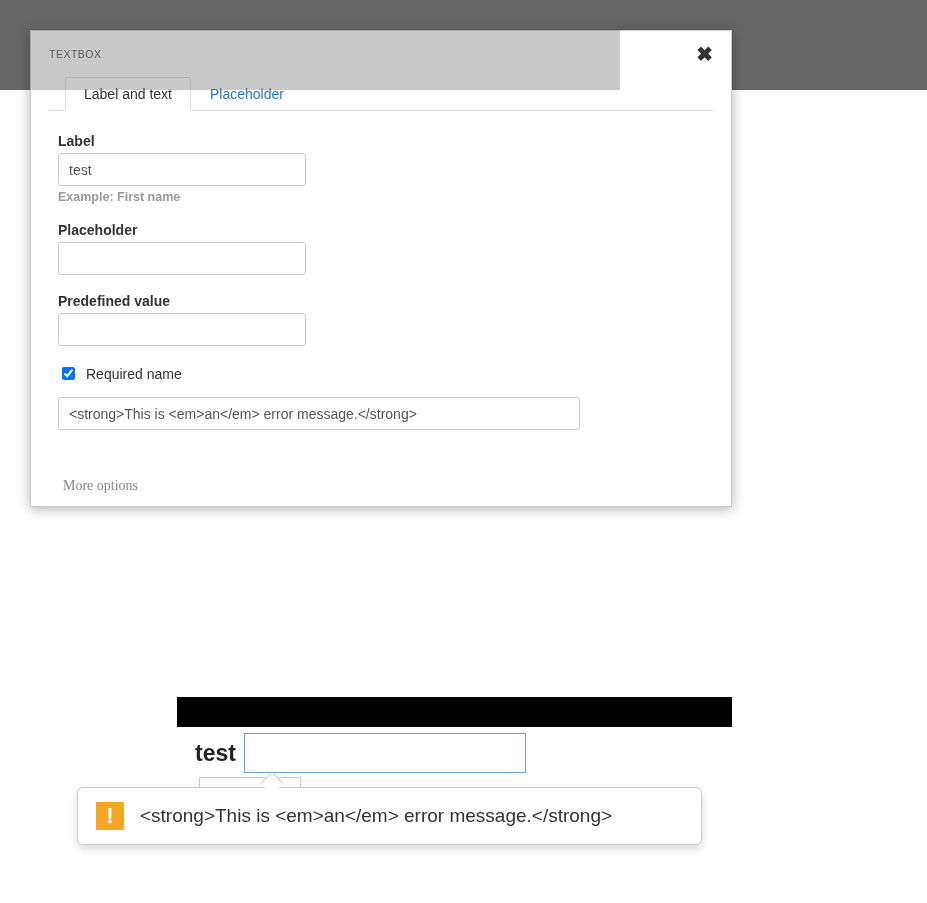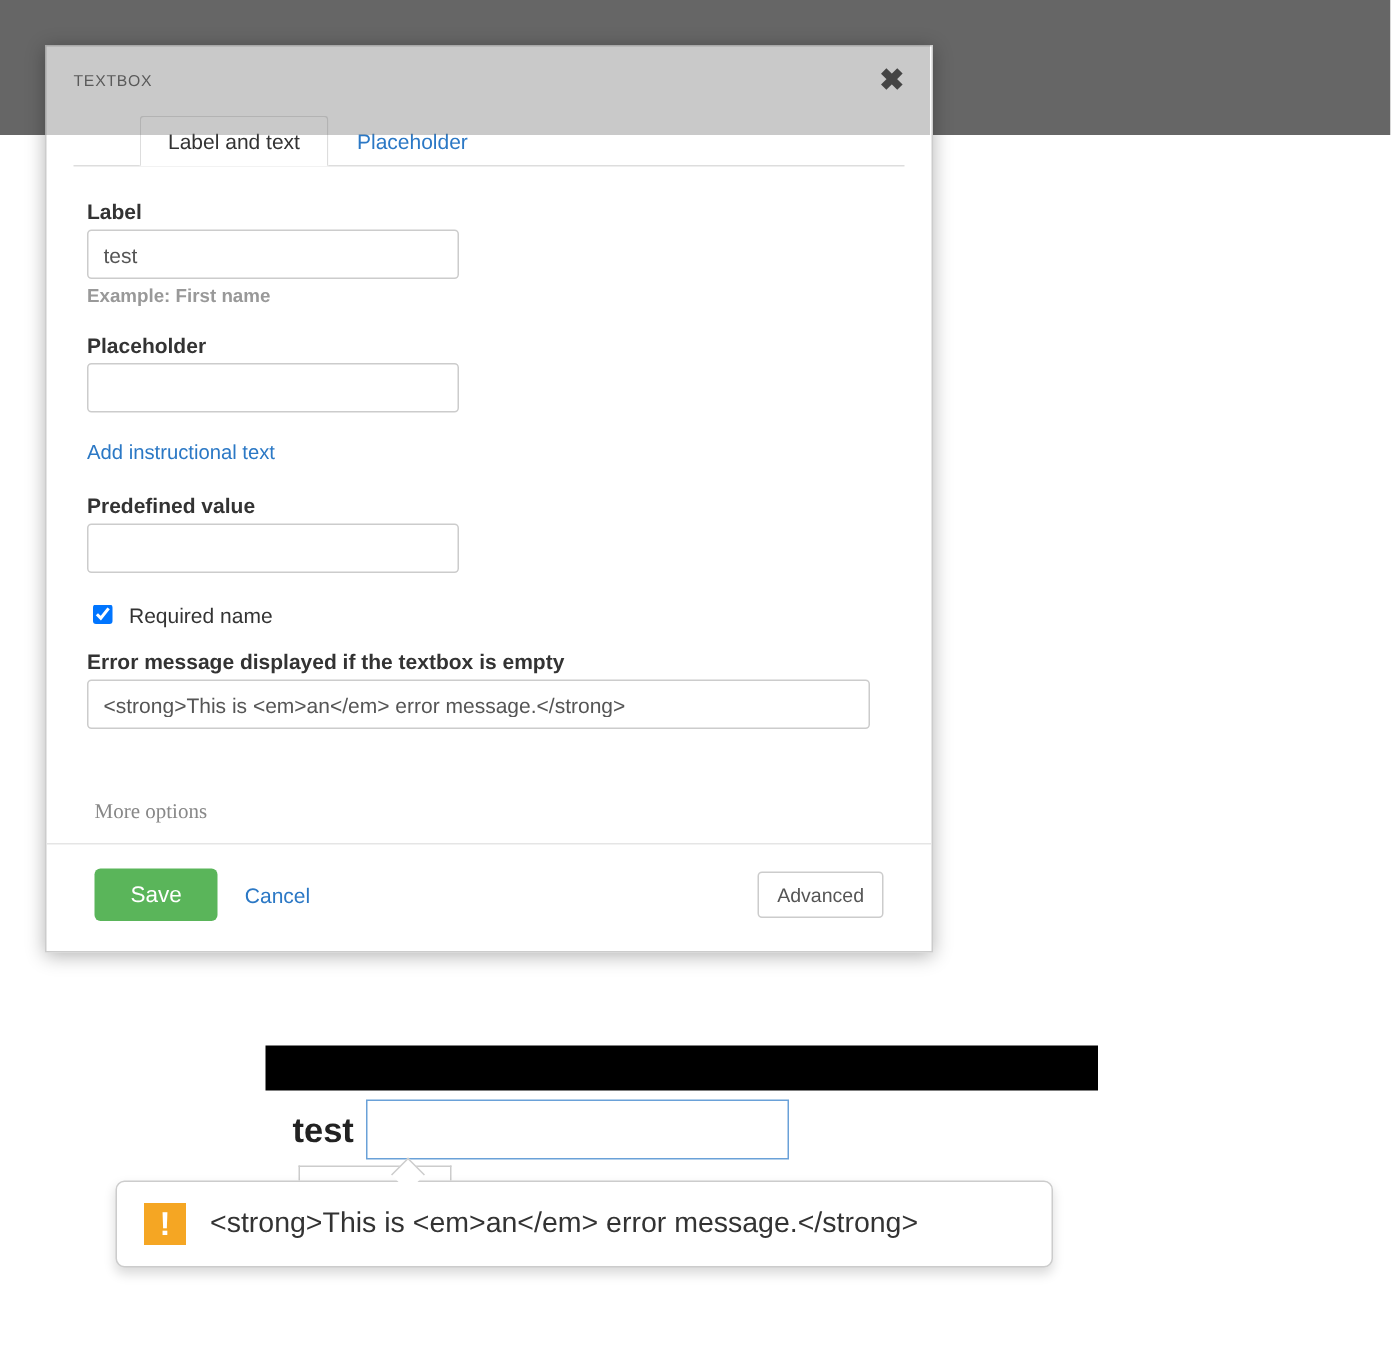--- a/index.html
+++ b/index.html
@@ -11,21 +11,21 @@
     }
     .backdrop {
       background: #666;
       height: 90px;
       width: 100%;
     }
     .modal {
       position: absolute;
       left: 30px;
       top: 30px;
-      width: 592px;
+      width: 702px;
       background: #fff;
       border: 1px solid #ccc;
       box-shadow: 0 2px 12px rgba(0,0,0,0.3);
     }
     .modal-overlay-top {
       position: absolute;
       left:30px; top:30px;
       width: 590px;
       height: 60px;
       background: rgba(100,100,100,0.35);
@@ -46,21 +46,20 @@
     .close-x {
       font-size: 20px;
       font-weight: bold;
       color: #333;
       cursor: pointer;
       line-height: 1;
     }
     .tabs {
       display: flex;
       padding: 0 34px;
-      margin-left: 28px;
     }
     .tab {
       border: 1px solid transparent;
       padding: 8px 18px;
       font-size: 14px;
       cursor: pointer;
       margin-bottom: -1px;
     }
     .tab.active {
       border: 1px solid #ddd;
@@ -261,48 +260,39 @@
       <div class="field-label">Label</div>
       <input class="input" value="test" style="">
       <div class="hint">Example: First name</div>
     </div>
 
     <div class="block">
       <div class="field-label">Placeholder</div>
       <input class="input" value="" style="">
     </div>
 
-    <div class="block">
-      <span class="link-text">Add instructional text</span>
-    </div>
 
     <div class="block">
       <div class="field-label">Predefined value</div>
       <input class="input" value="" style="">
     </div>
 
     <div class="chk-row">
       <input type="checkbox" checked="" style="">
       <span>Required name</span>
     </div>
 
     <div class="block" style="margin-bottom:6px;">
-      <div class="field-label">Error message displayed if the textbox is empty</div>
       <input class="input full" value="&lt;strong&gt;This is &lt;em&gt;an&lt;/em&gt; error message.&lt;/strong&gt;" style="">
     </div>
 
   </div>
 
   <div class="more-options">More options</div>
 
-  <div class="footer">
-    <button class="btn-save">Save</button>
-    <span class="btn-cancel">Cancel</span>
-    <button class="btn-adv">Advanced</button>
-  </div>
 
 </div>
 
 <div class="modal-overlay-top"></div>
 
 <div class="preview-wrap">
   <div class="preview-blackbar"></div>
   <div class="preview-row">
     <span class="preview-label">test</span>
     <input class="preview-input" value="" style="">

